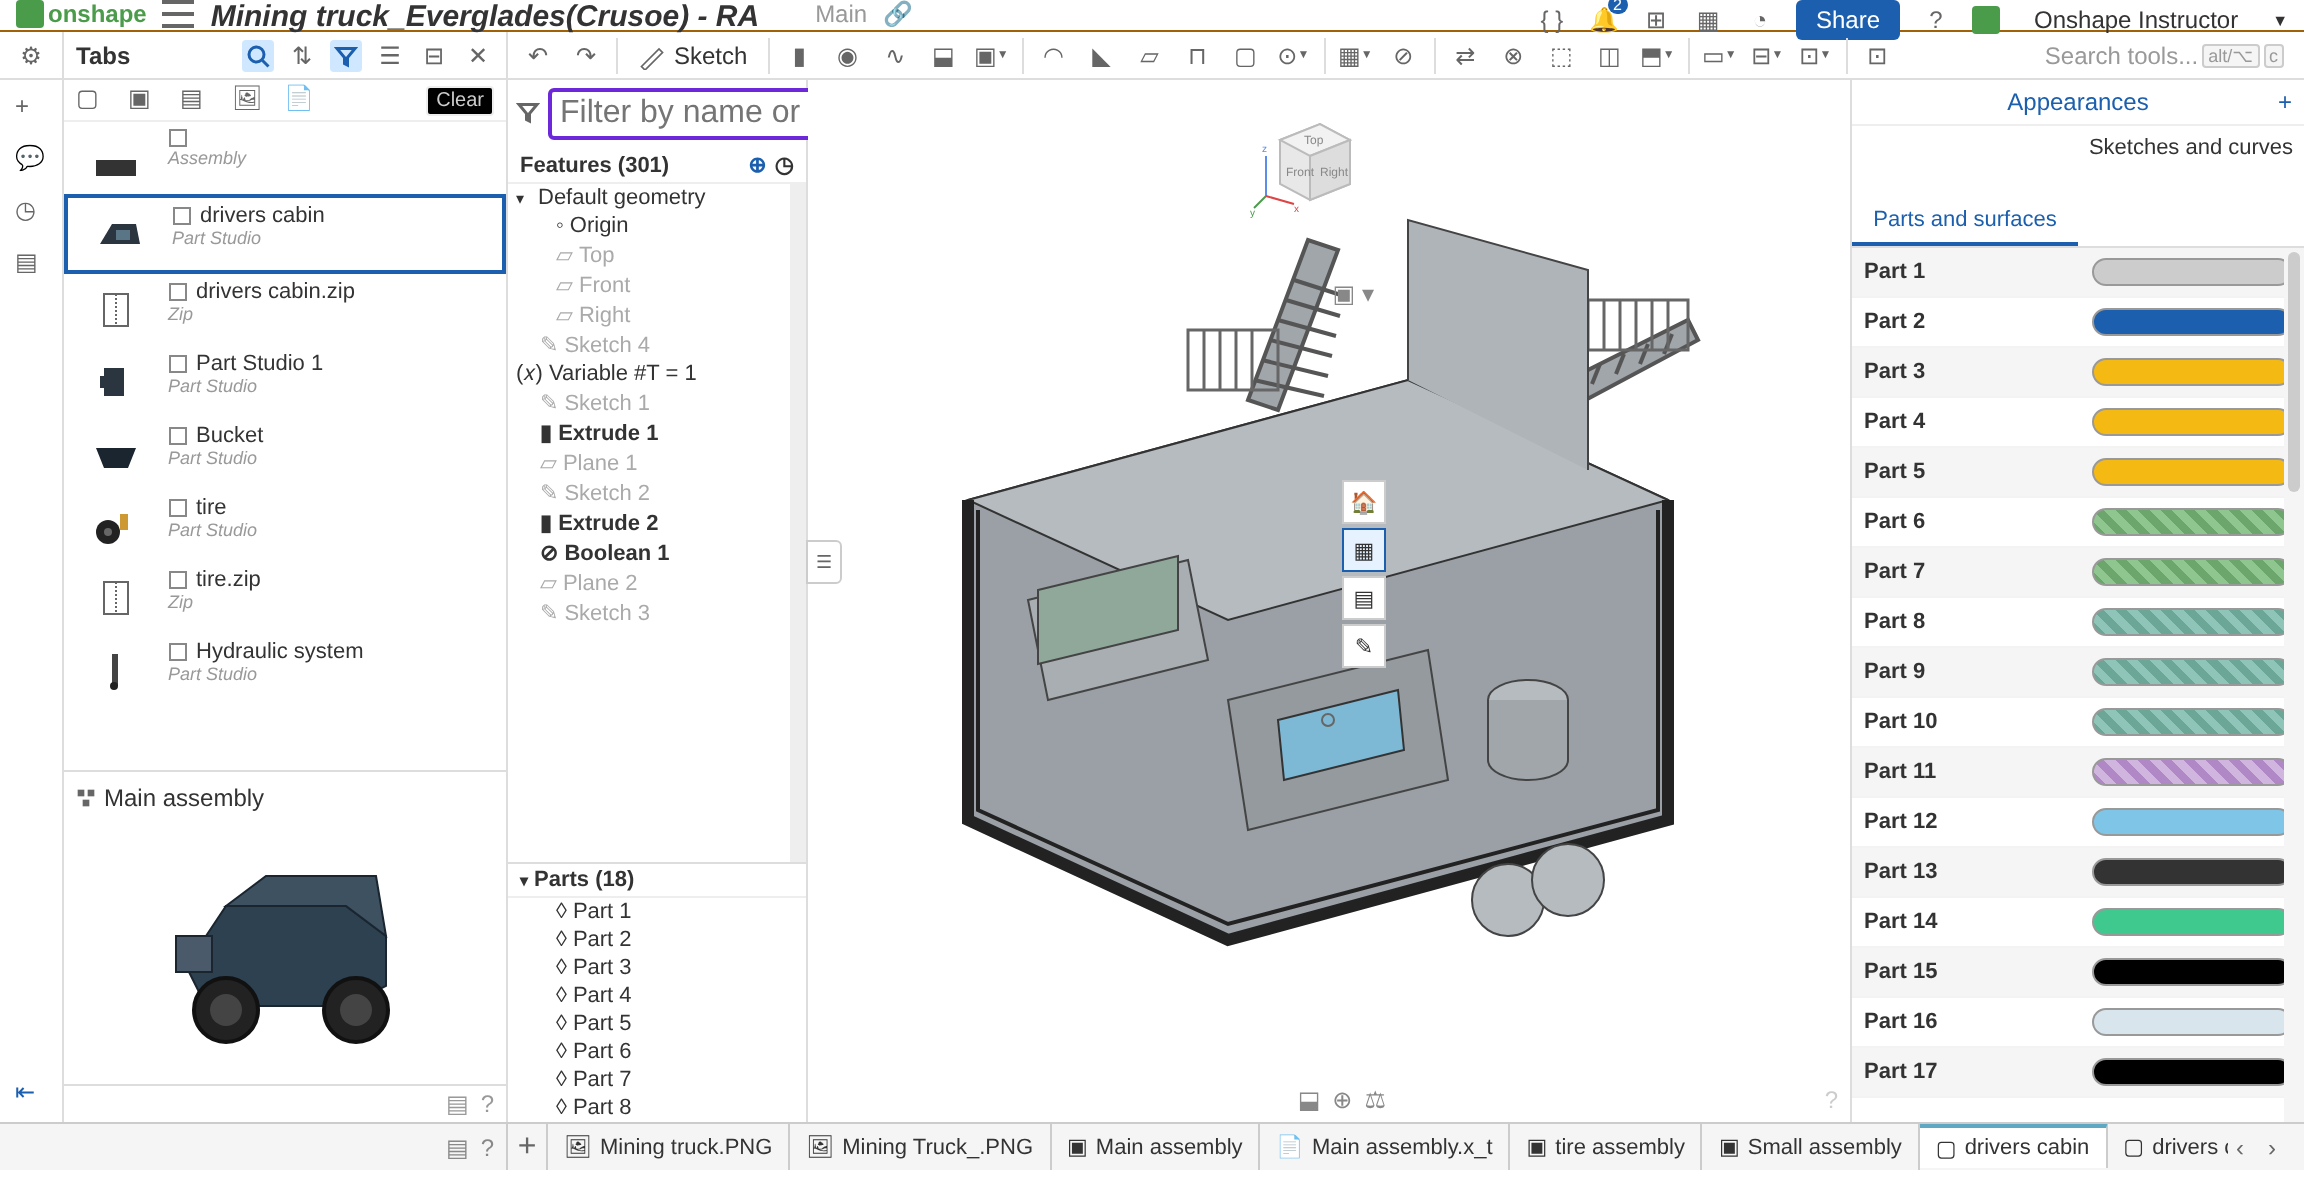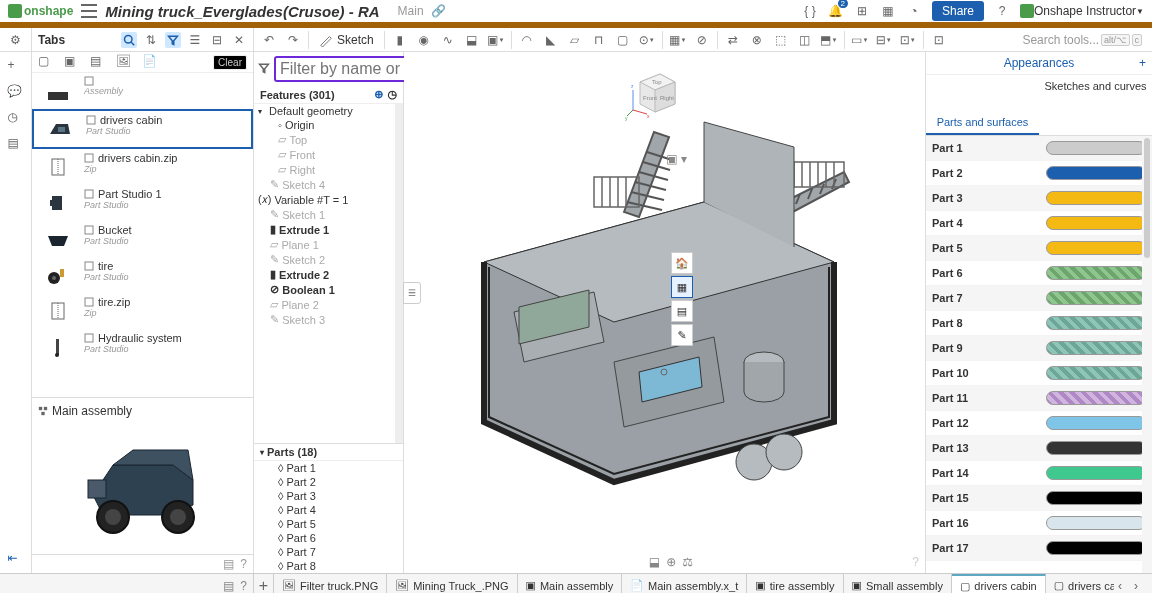--- a/index.html
+++ b/index.html
@@ -1,30 +1,30 @@
 <!DOCTYPE html>
 <html><head>
 <meta charset="utf-8">
 <style>
 * { margin: 0; padding: 0; box-sizing: border-box; font-family: -apple-system, BlinkMacSystemFont, "Segoe UI", Arial, sans-serif; }
 body { width: 1152px; height: 593px; overflow: hidden; background: #fff; font-size: 12px; color: #333; }
-.topbar { height: 28px; display: flex; align-items: center; padding: 0 8px; gap: 8px; border-bottom: 6px solid #a16207; }
+.topbar { height: 16px; display: flex; align-items: flex-start; padding: 0 8px; gap: 8px; border-bottom: 1px solid #a16207; }
 .logo { color: #4a9b4a; font-weight: bold; display: flex; align-items: center; gap: 2px; }
 .logo-icon { width: 14px; height: 14px; background: #4a9b4a; border-radius: 2px; display: inline-block; }
 .hamburger { width: 16px; height: 14px; display: flex; flex-direction: column; justify-content: space-between; cursor: pointer; }
 .hamburger span { height: 2px; background: #666; }
 .title { font-size: 15px; font-weight: 600; font-style: italic; }
-.title-main { color: #999; font-size: 12px; margin-left: 10px; }
+.title-main { color: #999; font-size: 12px; margin-left: 20px; }
 .spacer { flex: 1; }
 .top-icons { display: flex; align-items: center; gap: 10px; }
 .top-icon { width: 16px; height: 16px; color: #666; cursor: pointer; display: flex; align-items: center; justify-content: center; }
 .bell-badge { position: relative; }
 .bell-badge::after { content: attr(data-badge); position: absolute; top: -4px; right: -4px; background: #1b5fae; color: #fff; border-radius: 6px; font-size: 8px; padding: 0 3px; }
 .share-btn { background: #1b5fae; color: #fff; padding: 3px 10px; border-radius: 3px; border: none; font-size: 12px; cursor: pointer; }
-.instructor { display: flex; align-items: center; gap: 0; }
+.instructor { display: flex; align-items: center; gap: 17px; }
 .inst-icon { width: 14px; height: 14px; background: #4a9b4a; border-radius: 2px; }
 
 .toolbar { height: 24px; display: flex; align-items: center; border-bottom: 1px solid #ddd; }
 .tool-left { width: 32px; display: flex; align-items: center; justify-content: center; border-right: 1px solid #ddd; height: 100%; }
 .tabs-section { width: 222px; display: flex; align-items: center; padding: 0 6px; gap: 6px; border-right: 1px solid #ddd; height: 100%; }
 .tabs-label { font-weight: 600; flex: 1; }
 .tabs-icon { width: 16px; height: 16px; cursor: pointer; color: #666; display: flex; align-items: center; justify-content: center; }
 .tabs-icon.active { background: #cfe8ff; border-radius: 2px; color: #1b5fae; }
 .tool-main { flex: 1; display: flex; align-items: center; gap: 6px; padding: 0 6px; height: 100%; }
 .tool-btn { width: 18px; height: 18px; color: #666; cursor: pointer; display: flex; align-items: center; justify-content: center; }
@@ -691,21 +691,21 @@
 
 <div class="bottom-tabs">
   <div class="bot-left">
     <span style="color:#888">▤</span>
     <span style="color:#888">?</span>
   </div>
   <div class="bot-add">+</div>
   <div id="bot-tabs" style="display:flex; height:100%; overflow:hidden; flex:1">
       <div class="bot-tab">
         <span>🖼</span>
-        <span>Filter truck.PNG</span>
+        <span>Mining truck.PNG</span>
       </div>
       <div class="bot-tab">
         <span>🖼</span>
         <span>Mining Truck_.PNG</span>
       </div>
       <div class="bot-tab">
         <span>▣</span>
         <span>Main assembly</span>
       </div>
       <div class="bot-tab">

